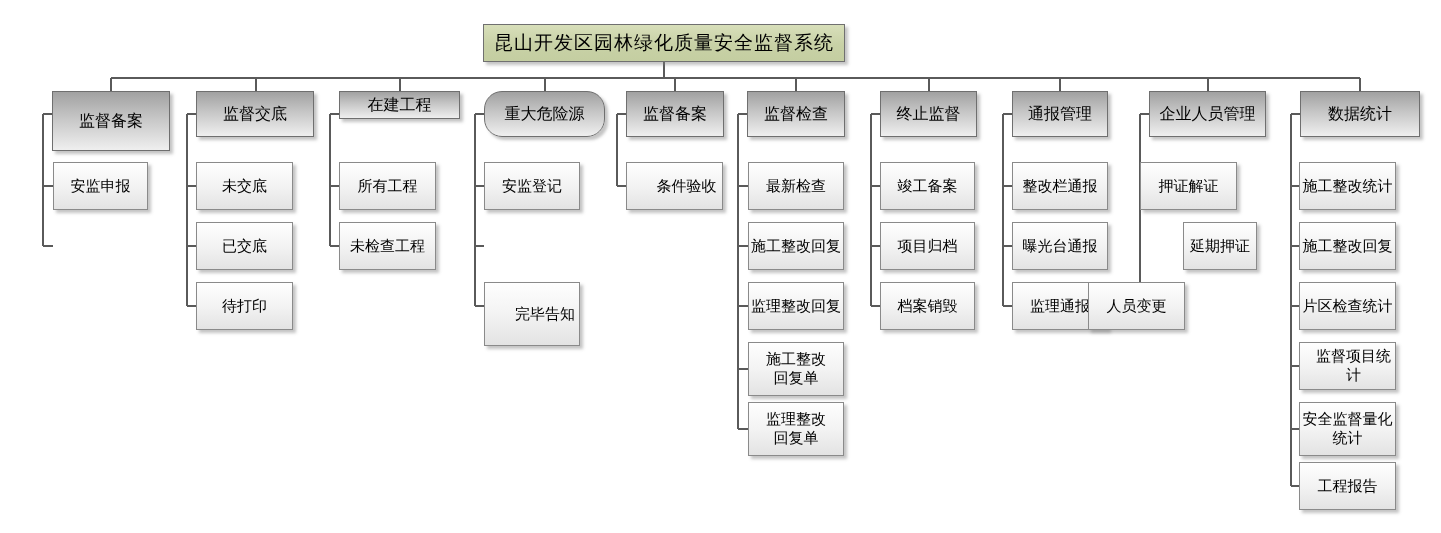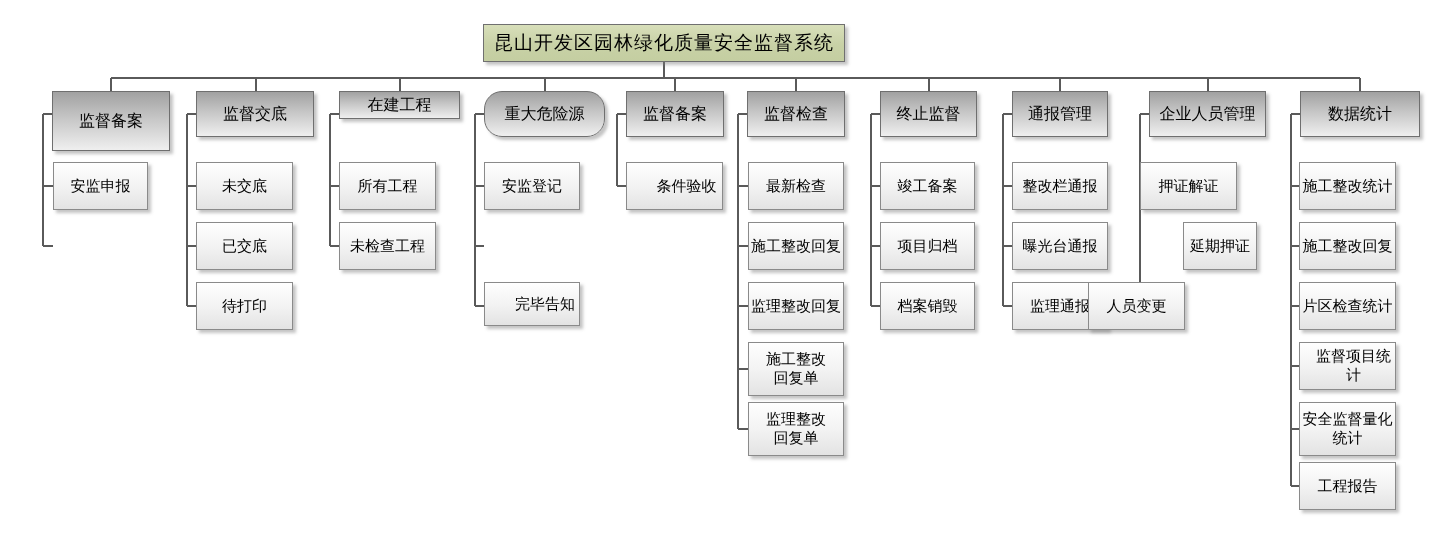--- a/index.html
+++ b/index.html
@@ -120,21 +120,21 @@
     <div class="node node-child" style="left: 53px; top: 162px; width: 95px; height: 48px;">安监申报</div>
     <div class="node node-header" style="left: 196px; top: 91px; width: 118px; height: 46px;">监督交底</div>
     <div class="node node-child" style="left: 196px; top: 162px; width: 97px; height: 48px;">未交底</div>
     <div class="node node-child" style="left: 196px; top: 222px; width: 97px; height: 48px;">已交底</div>
     <div class="node node-child" style="left: 196px; top: 282px; width: 97px; height: 48px;">待打印</div>
     <div class="node node-header" style="left: 339px; top: 91px; width: 121px; height: 28px;">在建工程</div>
     <div class="node node-child" style="left: 339px; top: 162px; width: 97px; height: 48px;">所有工程</div>
     <div class="node node-child" style="left: 339px; top: 222px; width: 97px; height: 48px;">未检查工程</div>
     <div class="node node-header" style="left: 484px; top: 91px; width: 121px; height: 46px; border-radius: 18px;">重大危险源</div>
     <div class="node node-child" style="left: 484px; top: 162px; width: 96px; height: 48px;">安监登记</div>
-    <div class="node node-child" style="left: 484px; top: 282px; width: 96px; height: 44px; padding-left: 26px;">完毕告知</div>
+    <div class="node node-child" style="left: 484px; top: 282px; width: 96px; height: 64px; padding-left: 26px;">完毕告知</div>
     <div class="node node-header" style="left: 626px; top: 91px; width: 98px; height: 46px;">监督备案</div>
     <div class="node node-child" style="left: 626px; top: 162px; width: 97px; height: 48px; padding-left: 24px;">条件验收</div>
     <div class="node node-header" style="left: 747px; top: 91px; width: 98px; height: 46px;">监督检查</div>
     <div class="node node-child" style="left: 748px; top: 162px; width: 96px; height: 48px;">最新检查</div>
     <div class="node node-child" style="left: 748px; top: 222px; width: 96px; height: 48px;">施工整改回复</div>
     <div class="node node-child" style="left: 748px; top: 282px; width: 96px; height: 48px;">监理整改回复</div>
     <div class="node node-child" style="left: 748px; top: 342px; width: 96px; height: 54px;">施工整改
 回复单</div>
     <div class="node node-child" style="left: 748px; top: 402px; width: 96px; height: 54px;">监理整改
 回复单</div>

